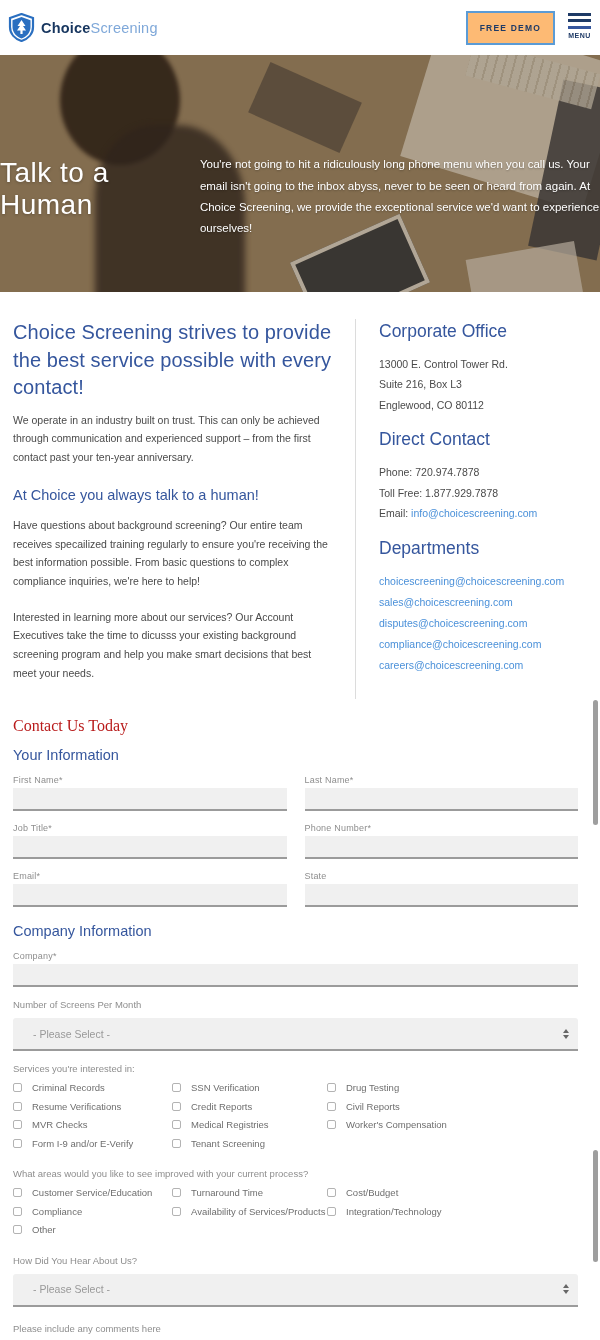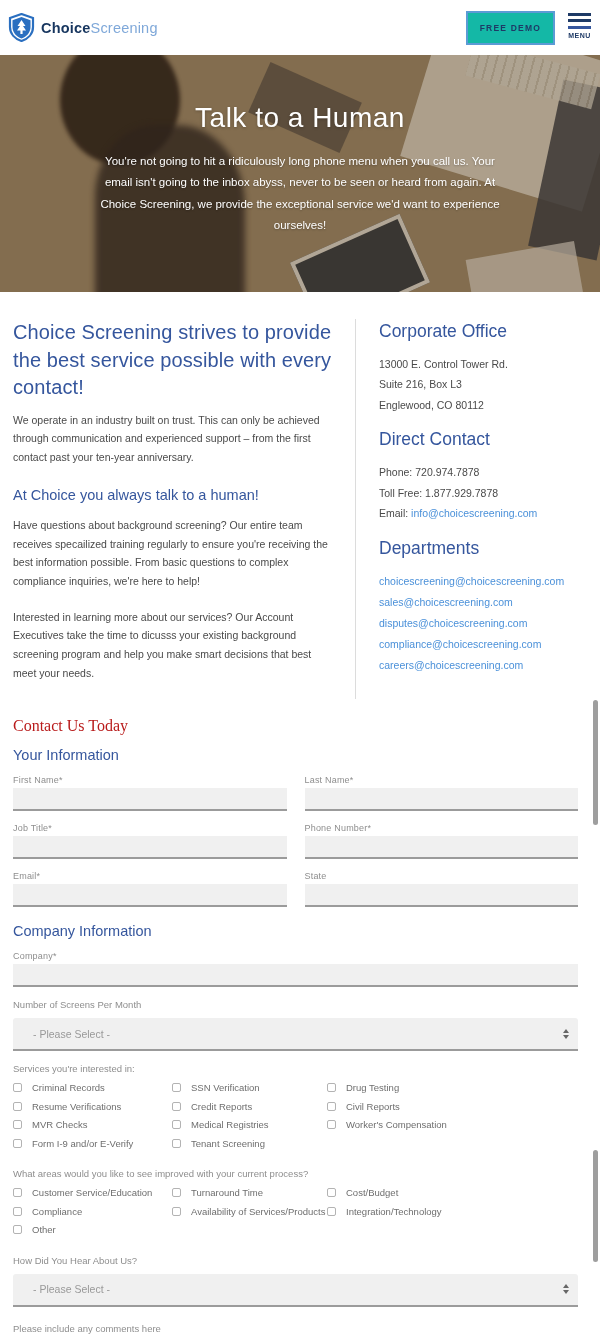--- a/index.html
+++ b/index.html
@@ -7,21 +7,21 @@
   body { width:600px; font-family:"Liberation Sans", sans-serif; color:#4a4a4a; }
   .page { position:relative; width:600px; min-height:1340px; overflow:hidden; }
 
   
   .header { height:55px; display:flex; align-items:center; padding:0 9px 0 8px; background:#fff; }
   .logo { display:flex; align-items:center; gap:6px; cursor:pointer; }
   .brand { font-size:14.5px; letter-spacing:.2px; }
   .brand .b1 { color:#16355e; font-weight:bold; }
   .brand .b2 { color:#7fa8d9; font-weight:normal; }
   .header-right { margin-left:auto; display:flex; align-items:flex-start; gap:13px; }
-  .free-demo { border:2px solid #5b9bd5; background:#14b8a6; color:#1e3a66; font-family:inherit;
+  .free-demo { border:2px solid #5b9bd5; background:#fdba74; color:#1e3a66; font-family:inherit;
                font-size:8.5px; font-weight:bold; letter-spacing:1.2px; padding:10px 12px; cursor:pointer; }
   .menu-btn { display:flex; flex-direction:column; align-items:center; cursor:pointer; padding-top:2px; }
   .menu-lines span { display:block; width:23px; height:3px; background:#1e3a66; margin:0 0 3.5px; }
   .menu-lines span:last-child { background:#35569d; }
   .menu-word { font-size:7px; color:#1e3a66; font-weight:bold; letter-spacing:.5px; }
 
   
   .hero { position:relative; height:237px; overflow:hidden;
     background:
       radial-gradient(ellipse 230px 260px at 14% 60%, rgba(25,18,14,.95), rgba(25,18,14,0) 72%),
@@ -32,21 +32,21 @@
   .hs-hair { left:60px; top:-20px; width:120px; height:130px; border-radius:50%; background:#241a12; opacity:.85; filter:blur(2px); }
   .hs-body { left:95px; top:70px; width:150px; height:180px; border-radius:40% 45% 0 0; background:#2c241e; opacity:.8; filter:blur(3px); }
   .hs-monitor { left:418px; top:-18px; width:190px; height:150px; background:#d9d1bf; transform:rotate(17deg); opacity:.8; }
   .hs-screen { left:545px; top:30px; width:70px; height:170px; background:#3a3b3d; transform:rotate(12deg); opacity:.85; }
   .hs-keyboard { left:468px; top:2px; width:130px; height:36px; transform:rotate(15deg); opacity:.75;
       background:repeating-linear-gradient(90deg,#cfc8b7 0 7px,#b4ab97 7px 9px); }
   .hs-book { left:255px; top:25px; width:100px; height:55px; background:#49423a; transform:rotate(24deg); opacity:.65; }
   .hs-tablet { left:300px; top:180px; width:120px; height:75px; background:#2e3337; border:4px solid #d8d2c4; transform:rotate(-24deg); opacity:.9; }
   .hs-paper { left:470px; top:195px; width:110px; height:60px; background:#d6cfc0; transform:rotate(-10deg); opacity:.7; }
   .hero-overlay { position:absolute; inset:0; background:rgba(62,40,22,.22); }
-  .hero-content { position:absolute; inset:0; display:flex; flex-direction:column; align-items:center; padding-top:47px; text-align:center; }
+  .hero-content { position:absolute; inset:0; display:flex; flex-direction:row; align-items:center; padding-top:47px; text-align:left; }
   .hero-title { color:#fff; font-size:28px; font-weight:normal; margin:0 0 17px; letter-spacing:.5px; text-shadow:0 1px 3px rgba(0,0,0,.25); }
   .hero-sub { color:#fff; font-size:11.5px; line-height:1.85; width:420px; margin:0; text-shadow:0 1px 2px rgba(0,0,0,.3); }
 
   
   .intro { display:flex; padding:27px 10px 4px 13px; }
   .intro-left { width:342px; padding-right:18px; }
   .intro-left h1 { font-size:20px; font-weight:normal; color:#35569d; line-height:1.38; margin:0 0 9px; letter-spacing:.1px; }
   .intro-left p { font-size:10.5px; line-height:1.78; margin:0 0 17px; color:#4a4a4a; }
   .intro-left h3 { font-size:14.5px; font-weight:normal; color:#35569d; margin:20px 0 13px; }
   .intro-right { flex:1; border-left:1px solid #dcdcdc; padding-left:23px; }

